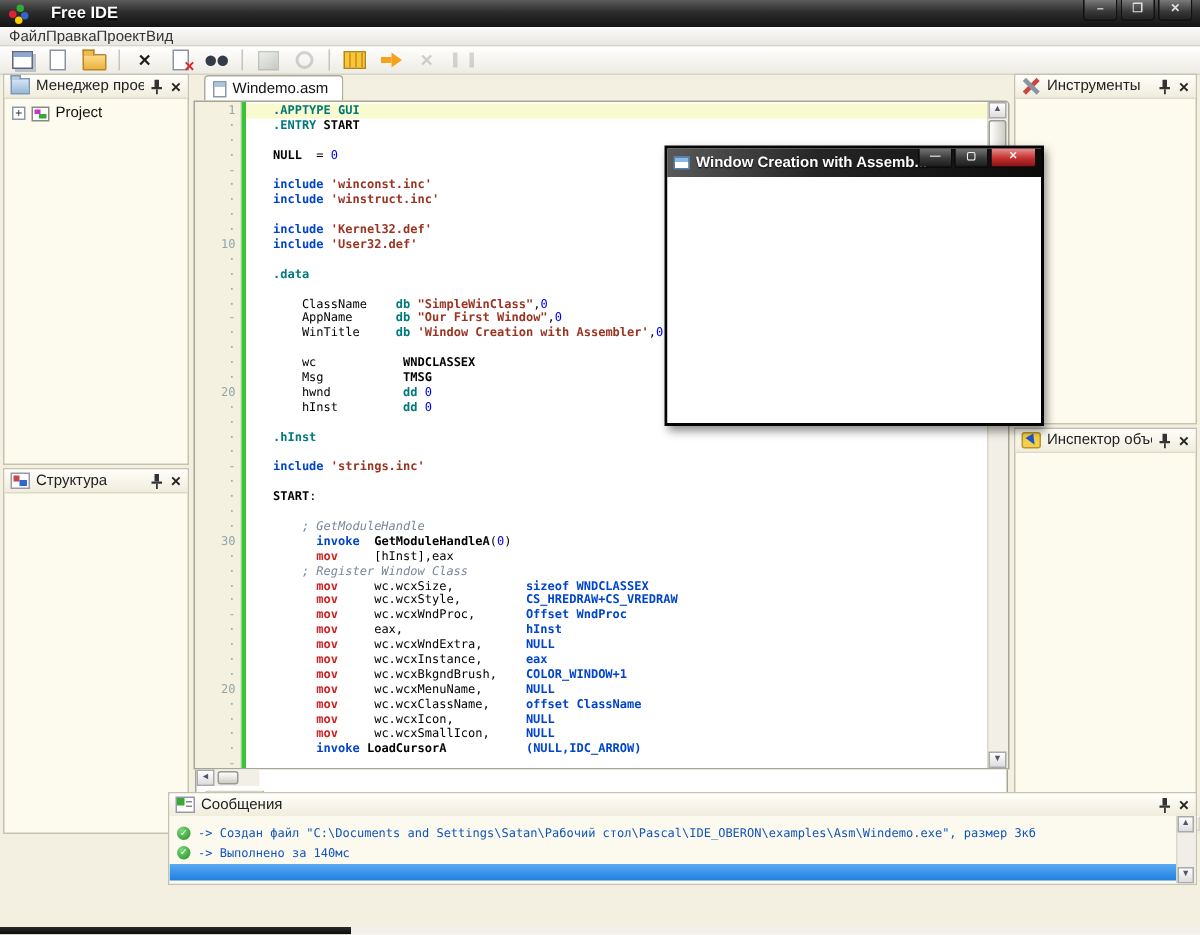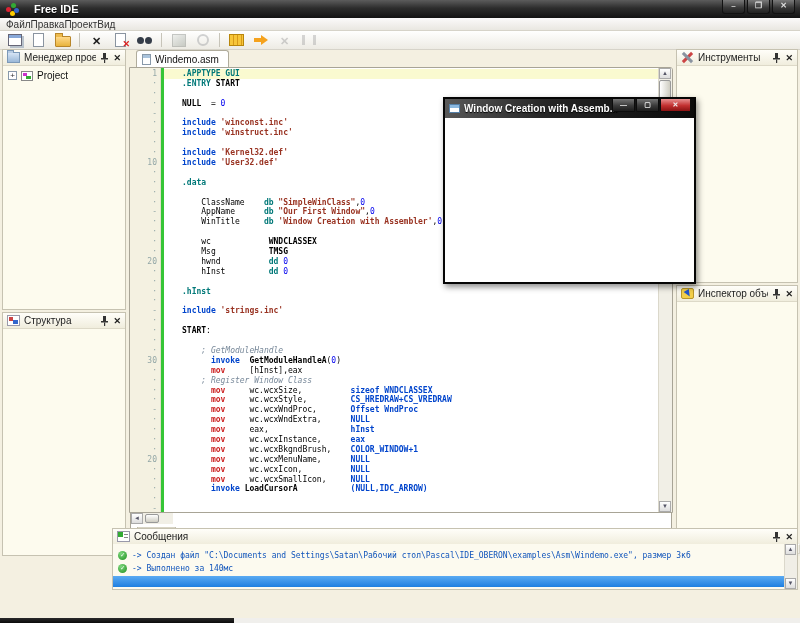--- a/index.html
+++ b/index.html
@@ -358,25 +358,26 @@
           <div class="cl"></div>
           <div class="cl"><span class="tk-f">START</span><span class="tk-t">:</span></div>
           <div class="cl"></div>
           <div class="cl"><span class="tk-cm">    ; GetModuleHandle</span></div>
           <div class="cl"><span class="tk-t">      </span><span class="tk-b">invoke</span><span class="tk-t">  </span><span class="tk-f">GetModuleHandleA</span><span class="tk-t">(</span><span class="tk-n">0</span><span class="tk-t">)</span></div>
           <div class="cl"><span class="tk-t">      </span><span class="tk-m">mov</span><span class="tk-t">     [hInst],eax</span></div>
           <div class="cl"><span class="tk-cm">    ; Register Window Class</span></div>
           <div class="cl"><span class="tk-t">      </span><span class="tk-m">mov</span><span class="tk-t">     wc.wcxSize,          </span><span class="tk-c">sizeof WNDCLASSEX</span></div>
           <div class="cl"><span class="tk-t">      </span><span class="tk-m">mov</span><span class="tk-t">     wc.wcxStyle,         </span><span class="tk-c">CS_HREDRAW+CS_VREDRAW</span></div>
           <div class="cl"><span class="tk-t">      </span><span class="tk-m">mov</span><span class="tk-t">     wc.wcxWndProc,       </span><span class="tk-c">Offset WndProc</span></div>
+          <div class="cl"><span class="tk-t">      </span><span class="tk-m">mov</span><span class="tk-t">     eax,                 </span><span class="tk-c">hInst</span></div>
           <div class="cl"><span class="tk-t">      </span><span class="tk-m">mov</span><span class="tk-t">     wc.wcxWndExtra,      </span><span class="tk-c">NULL</span></div>
-          <div class="cl"><span class="tk-t">      </span><span class="tk-m">mov</span><span class="tk-t">     eax,                 </span><span class="tk-c">hInst</span></div>
           <div class="cl"><span class="tk-t">      </span><span class="tk-m">mov</span><span class="tk-t">     wc.wcxInstance,      </span><span class="tk-c">eax</span></div>
           <div class="cl"><span class="tk-t">      </span><span class="tk-m">mov</span><span class="tk-t">     wc.wcxBkgndBrush,    </span><span class="tk-c">COLOR_WINDOW+1</span></div>
           <div class="cl"><span class="tk-t">      </span><span class="tk-m">mov</span><span class="tk-t">     wc.wcxMenuName,      </span><span class="tk-c">NULL</span></div>
+          <div class="cl"><span class="tk-t">      </span><span class="tk-m">mov</span><span class="tk-t">     wc.wcxClassName,     </span><span class="tk-c">offset ClassName</span></div>
           <div class="cl"><span class="tk-t">      </span><span class="tk-m">mov</span><span class="tk-t">     wc.wcxIcon,          </span><span class="tk-c">NULL</span></div>
           <div class="cl"><span class="tk-t">      </span><span class="tk-m">mov</span><span class="tk-t">     wc.wcxSmallIcon,     </span><span class="tk-c">NULL</span></div>
           <div class="cl"><span class="tk-t">      </span><span class="tk-b">invoke</span><span class="tk-t"> </span><span class="tk-f">LoadCursorA</span><span class="tk-t">           </span><span class="tk-c">(NULL,IDC_ARROW)</span></div>
         </div>
       <div class="vscroll">
         <div class="sarrow up">▲</div>
         <div class="sthumb"></div>
         <div class="sarrow down">▼</div>
       </div>
     </div>

